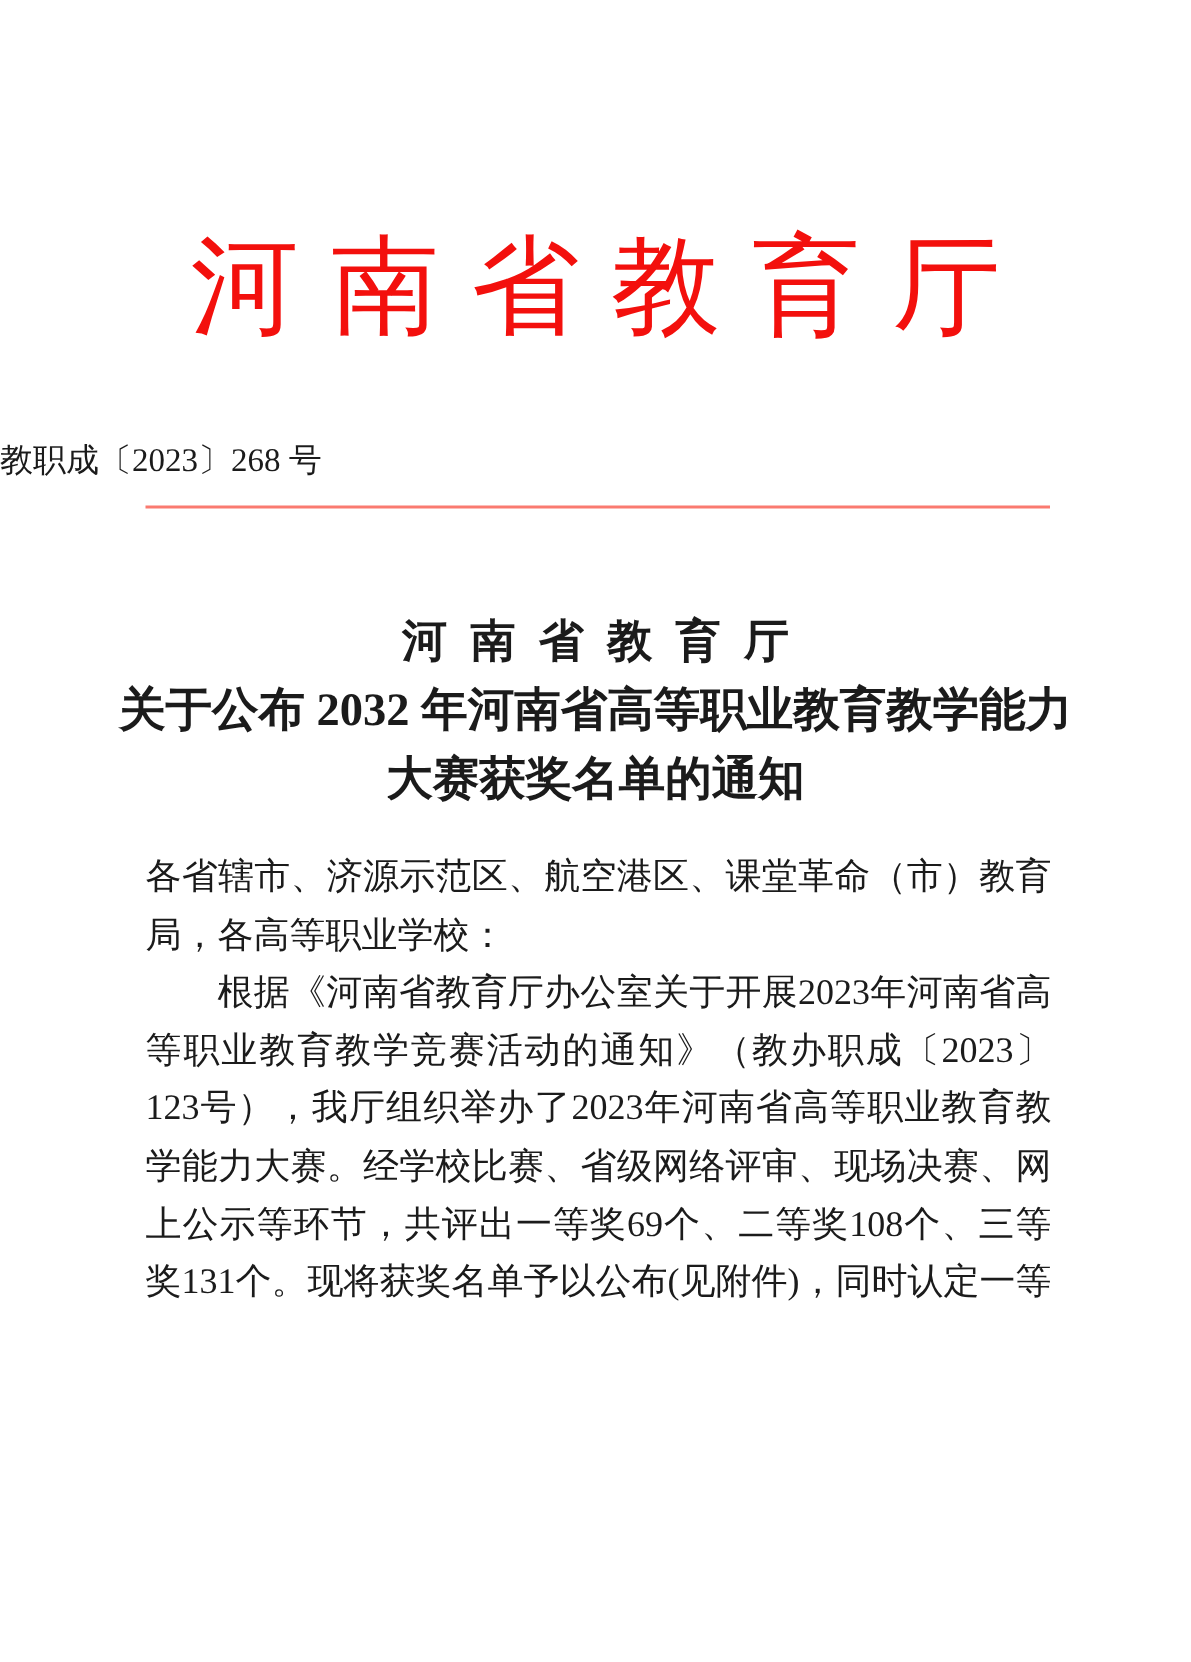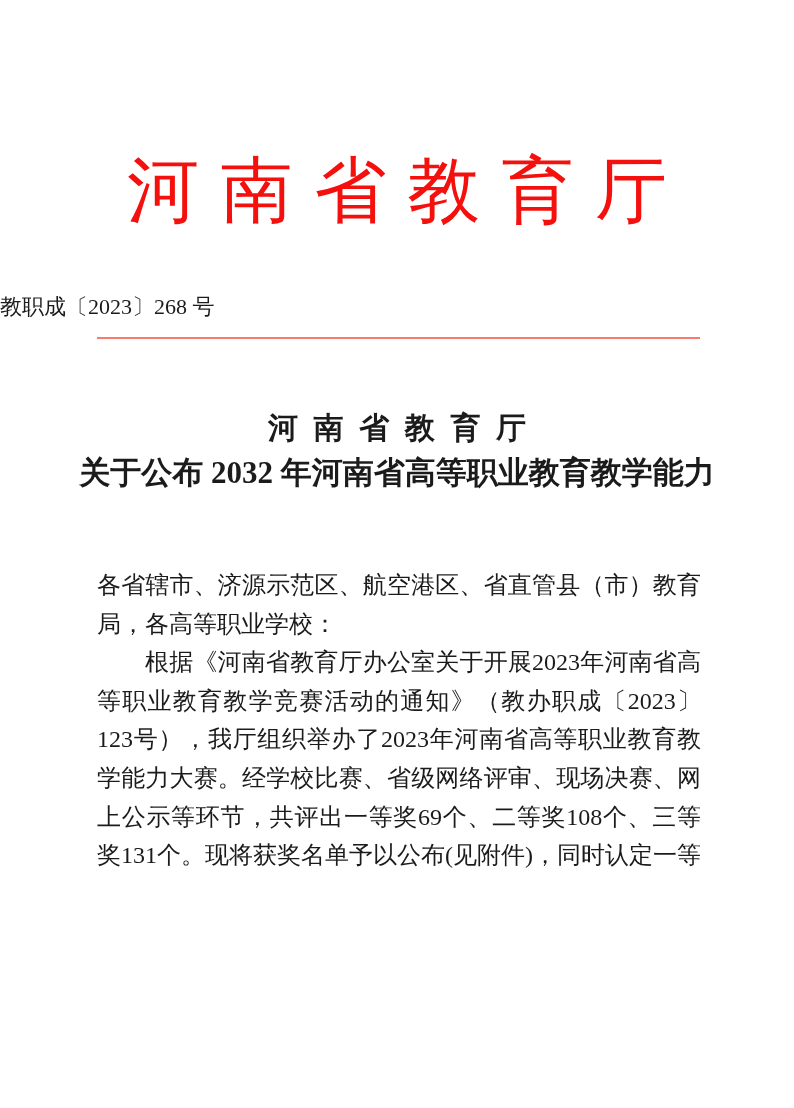--- a/index.html
+++ b/index.html
@@ -126,24 +126,25 @@
 
   <div class="letterhead-title">河南省教育厅</div>
 
   <div class="doc-number">教职成〔2023〕268 号</div>
 
   <div class="red-rule"></div>
 
   <div class="notice-title">
     <div class="t1">河南省教育厅</div>
     <div class="t2">关于公布 2032 年河南省高等职业教育教学能力</div>
+    <div class="t3">大赛获奖名单的通知</div>
   </div>
 
   <div class="body-text">
-    <p class="recipients">各省辖市、济源示范区、航空港区、省直管县（市）教育局，各高等职业学校：</p>
+    <p class="recipients">各省辖市、济源示范区、航空港区、课堂革命（市）教育局，各高等职业学校：</p>
     <p class="para">根据《河南省教育厅办公室关于开展2023年河南省高等职业教育教学竞赛活动的通知》（教办职成〔2023〕123号），我厅组织举办了2023年河南省高等职业教育教学能力大赛。经学校比赛、省级网络评审、现场决赛、网上公示等环节，共评出一等奖69个、二等奖108个、三等奖131个。现将获奖名单予以公布(见附件)，同时认定一等奖作品为河南省职业教育“ 课堂革命” 典型案例。</p>
   </div>
 
   <div class="sign-date">2023 年　  月 7 日</div>
 
   <div class="page-number">— 1 —</div>
 
   <svg class="seal" viewBox="0 0 160 160" aria-hidden="true">
     <circle class="seal-ring" cx="80" cy="80" r="73"></circle>
     <polygon class="seal-fill" points="80,44 88.3,68.5 114.2,68.9 93.5,84.4 101.2,109.1 80,94.2 58.8,109.1 66.5,84.4 45.8,68.9 71.7,68.5"></polygon>

